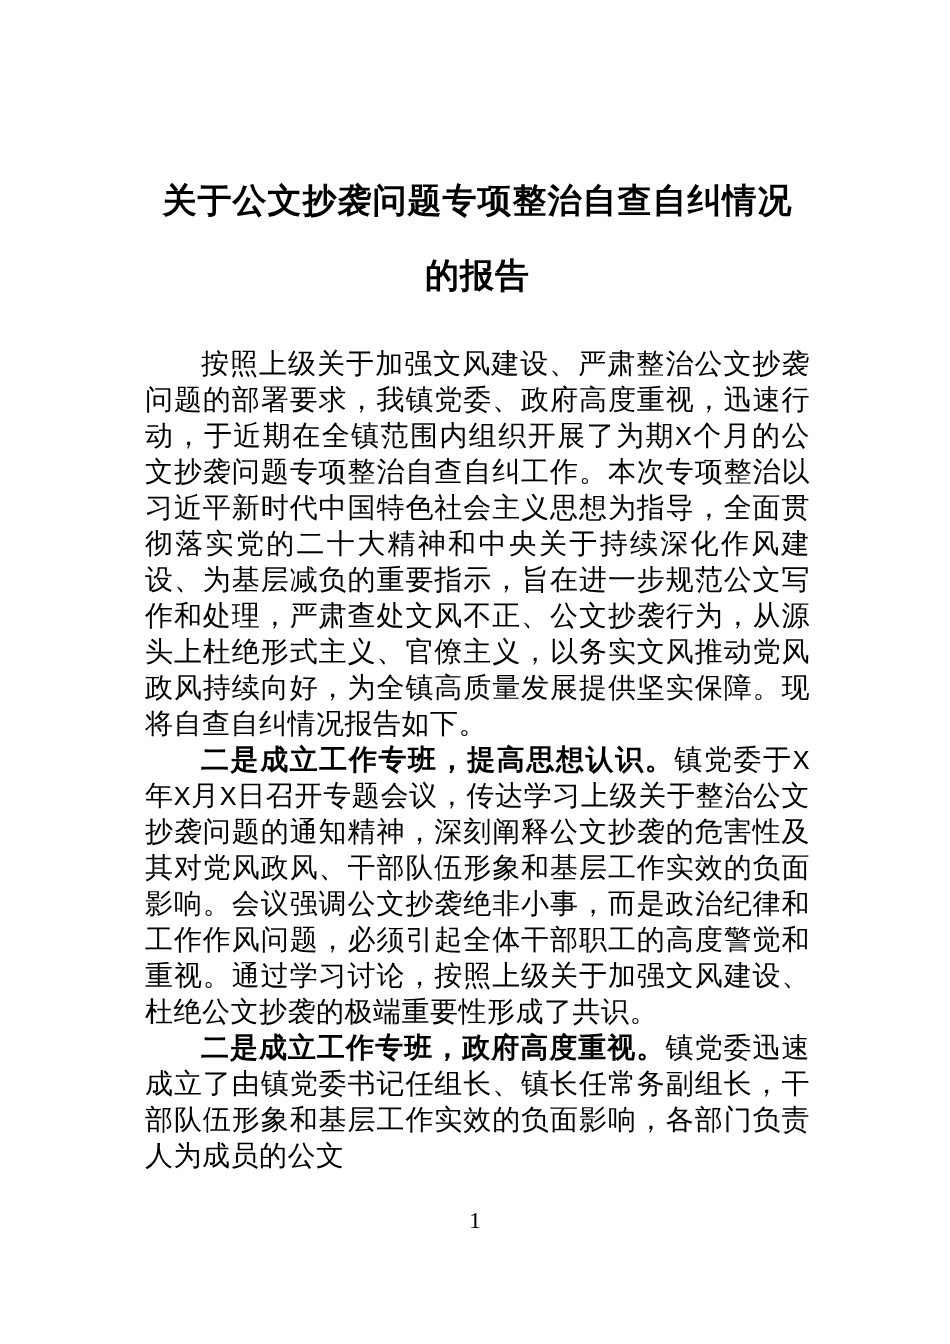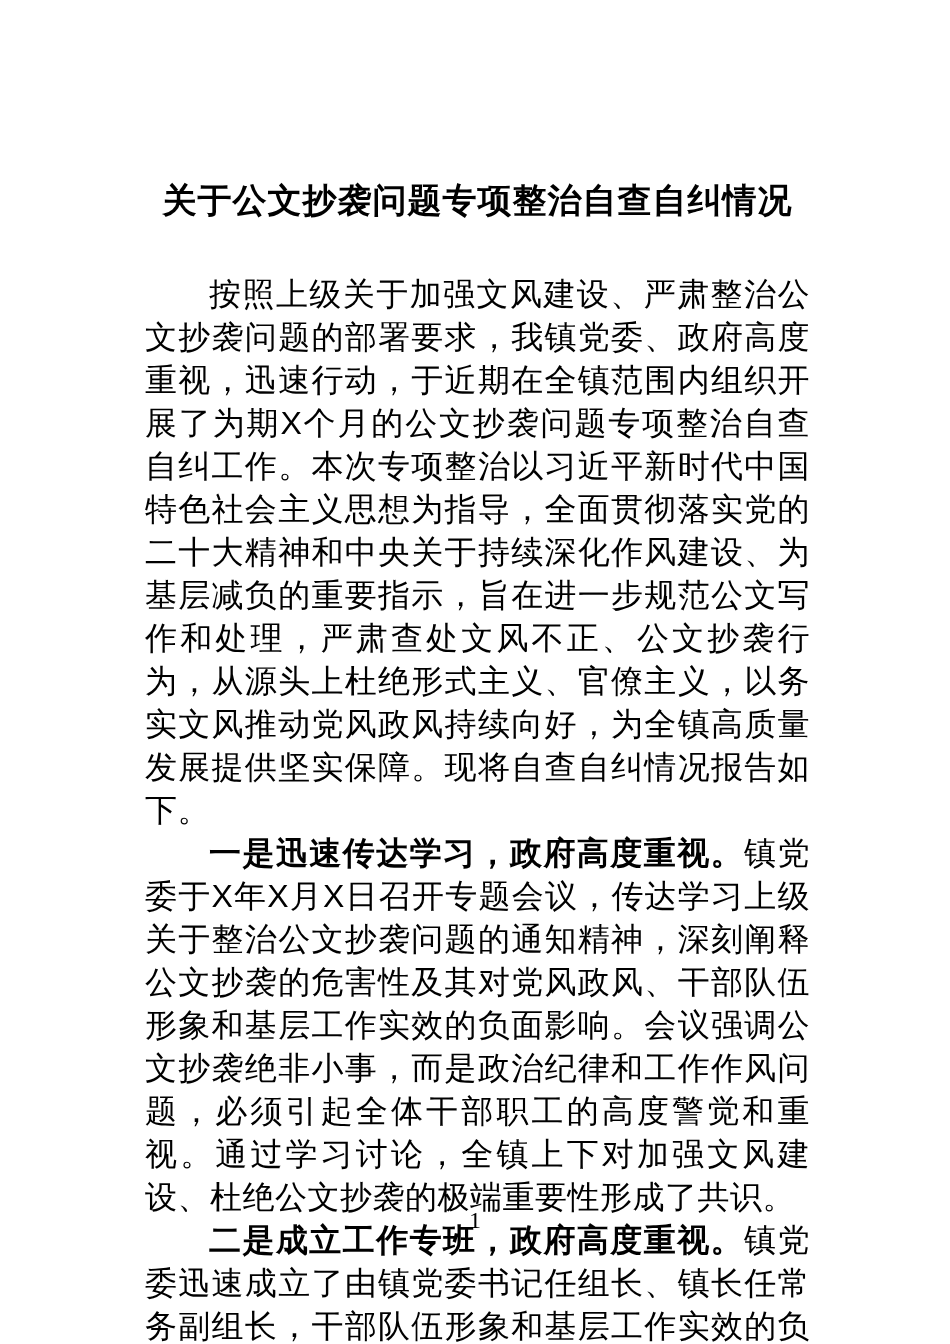--- a/index.html
+++ b/index.html
@@ -25,25 +25,26 @@
       font-size: 34px;
       font-weight: 600;
       line-height: 2.2;
       letter-spacing: 1px;
     }
     .doc-title .title-line {
       display: block;
     }
     .doc-body p {
       margin: 0;
-      font-size: 32px;
-      line-height: 43px;
+      font-size: 28px;
+      line-height: 36px;
       text-align: justify;
       text-indent: 2em;
       letter-spacing: 0.5px;
+      font-family: Liberation Mono, monospace;
     }
     .doc-body p b {
       font-weight: bold;
     }
     .page-footer {
       position: absolute;
       left: 0;
       right: 0;
       bottom: 118px;
       text-align: center;
@@ -51,32 +52,33 @@
       font-family: "Liberation Serif", serif;
     }
   </style>
 </head>
 <body>
 
 <div class="page">
 
   <h1 class="doc-title">
     <span class="title-line">关于公文抄袭问题专项整治自查自纠情况</span>
+    <span class="title-line">的报告</span>
   </h1>
 
   <div class="doc-body">
 
     <p>
       <span>按照上级关于加强文风建设、严肃整治公文抄袭问题的部署要求，我镇党委、政府高度重视，迅速行动，于近期在全镇范围内组织开展了为期X个月的公文抄袭问题专项整治自查自纠工作。本次专项整治以习近平新时代中国特色社会主义思想为指导，全面贯彻落实党的二十大精神和中央关于持续深化作风建设、为基层减负的重要指示，旨在进一步规范公文写作和处理，严肃查处文风不正、公文抄袭行为，从源头上杜绝形式主义、官僚主义，以务实文风推动党风政风持续向好，为全镇高质量发展提供坚实保障。现将自查自纠情况报告如下。</span>
     </p>
 
 
 
     <p>
-      <b>一是迅速传达学习，政府高度重视。</b><span>镇党委于X年X月X日召开专题会议，传达学习上级关于整治公文抄袭问题的通知精神，深刻阐释公文抄袭的危害性及其对党风政风、干部队伍形象和基层工作实效的负面影响。会议强调公文抄袭绝非小事，而是政治纪律和工作作风问题，必须引起全体干部职工的高度警觉和重视。通过学习讨论，全镇上下对加强文风建设、杜绝公文抄袭的极端重要性形成了共识。</span>
+      <b>二是成立工作专班，提高思想认识。</b><span>镇党委于X年X月X日召开专题会议，传达学习上级关于整治公文抄袭问题的通知精神，深刻阐释公文抄袭的危害性及其对党风政风、干部队伍形象和基层工作实效的负面影响。会议强调公文抄袭绝非小事，而是政治纪律和工作作风问题，必须引起全体干部职工的高度警觉和重视。通过学习讨论，按照上级关于加强文风建设、杜绝公文抄袭的极端重要性形成了共识。</span>
     </p>
 
     <p>
       <b>二是成立工作专班，政府高度重视。</b><span>镇党委迅速成立了由镇党委书记任组长、镇长任常务副组长，干部队伍形象和基层工作实效的负面影响，各部门负责人为成员的公文</span>
     </p>
 
   </div>
 
   <div class="page-footer">
     <span>1</span>

